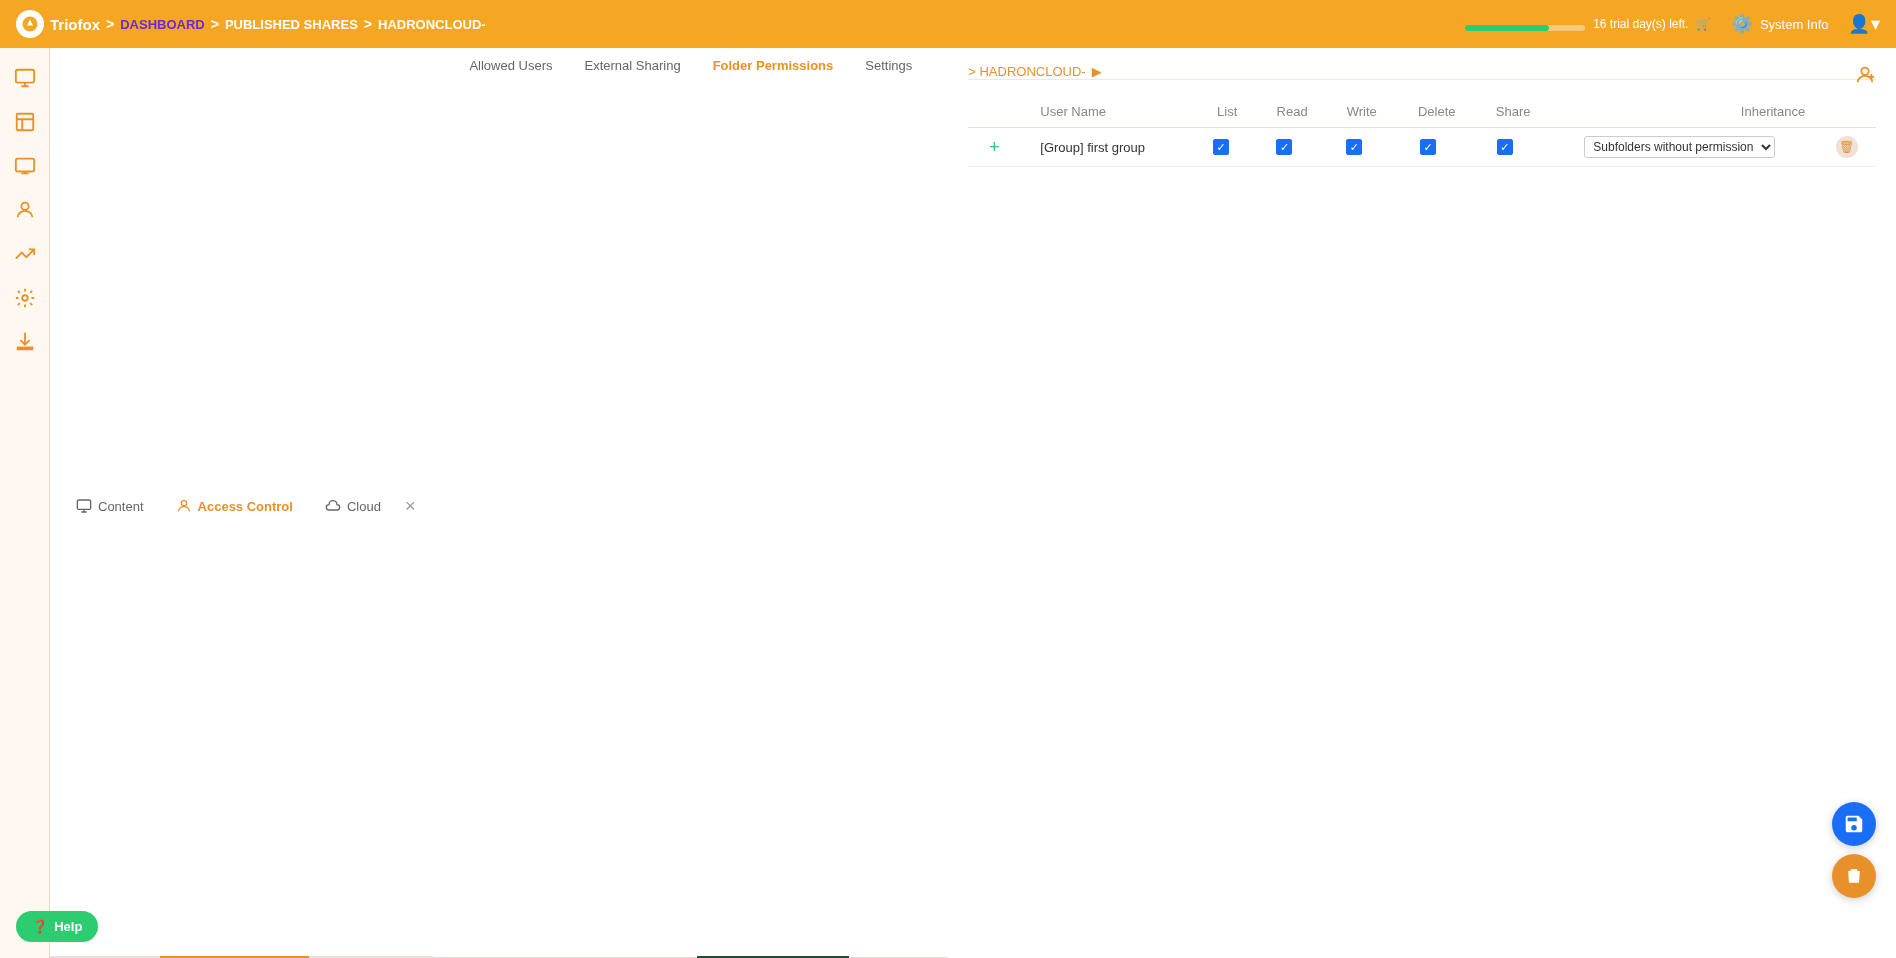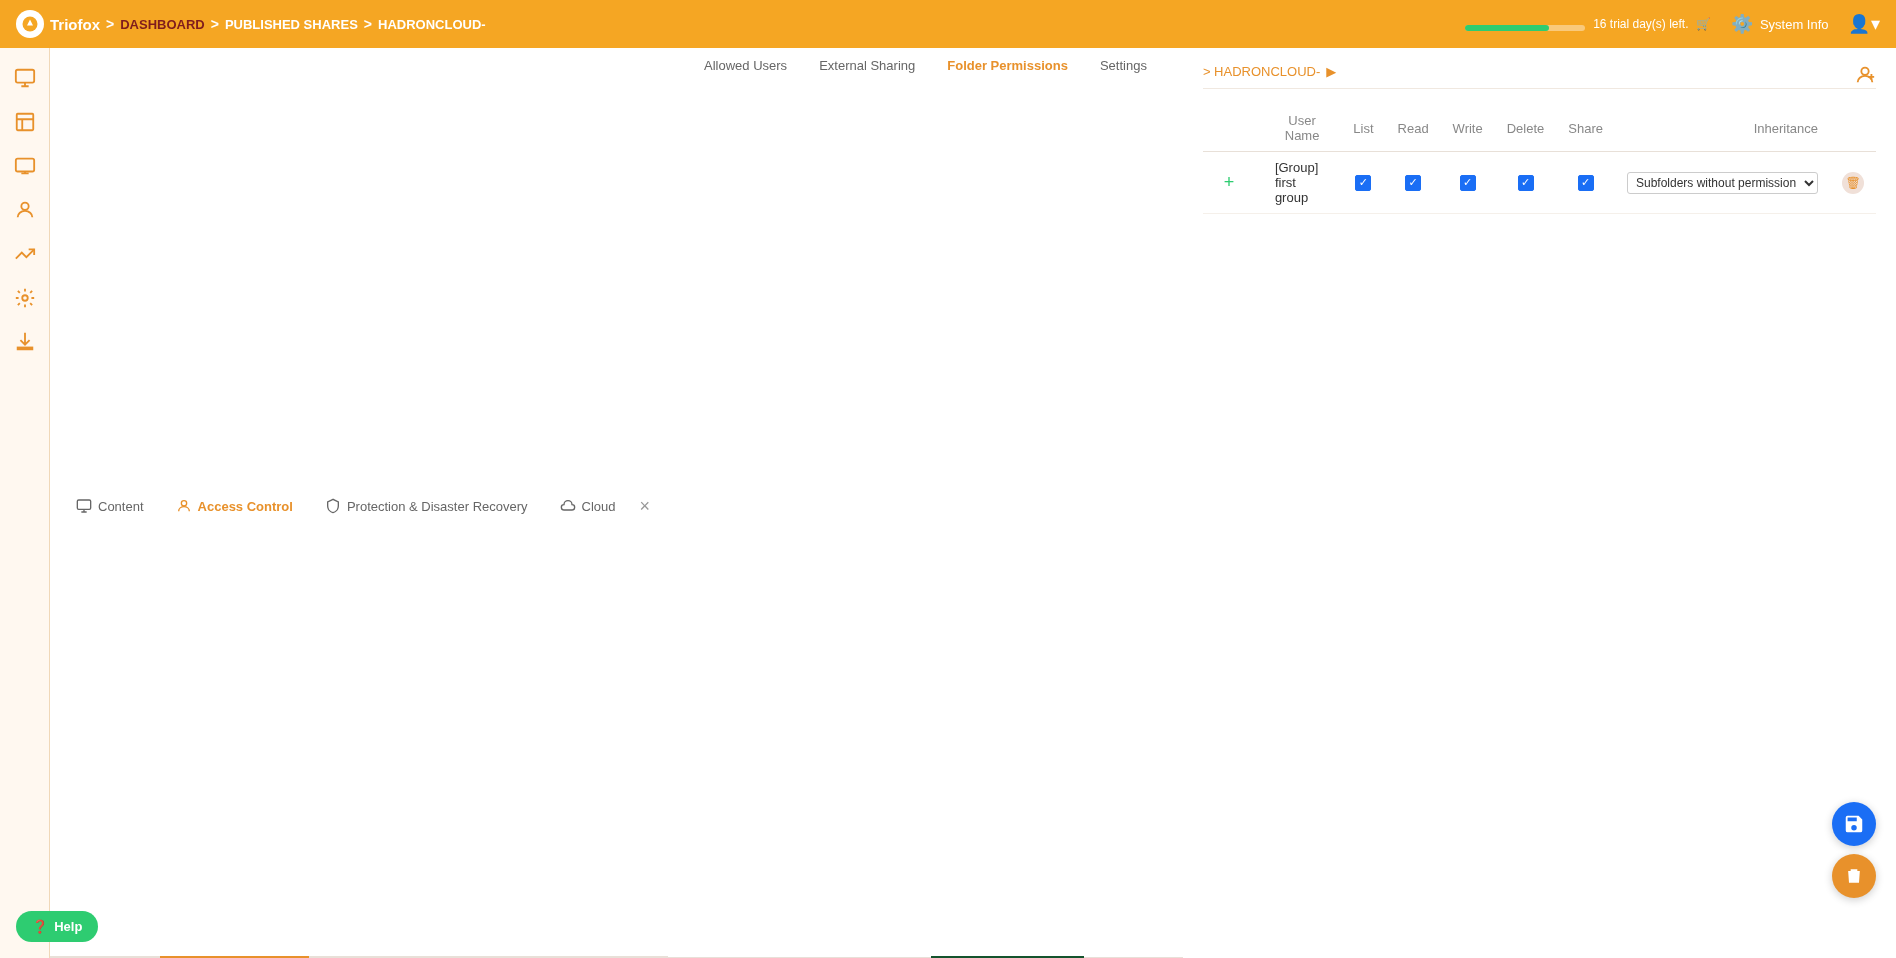--- a/index.html
+++ b/index.html
@@ -98,36 +98,36 @@
     .content-area { flex: 1; background: white; padding: 16px 20px; overflow: auto; position: relative; }
 
     
     .folder-path {
       display: flex;
       align-items: flex-start;
       gap: 6px;
       color: #e8912b;
       font-size: 13px;
       margin-bottom: 16px;
-      padding-bottom: 9px;
+      padding-bottom: 0;
       border-bottom: 1px solid #f0e8e0;
     }
     .add-user-btn { position: absolute; right: 20px; top: 16px; color: #e8912b; cursor: pointer; }
 
     
     .permissions-table { width: 100%; border-collapse: collapse; }
     .permissions-table thead tr { border-bottom: 1px solid #e8e0d8; }
     .permissions-table th {
       text-align: right;
       padding: 8px 12px;
       color: #888;
       font-weight: normal;
       font-size: 13px;
     }
-    .permissions-table th.name-col { text-align: center; }
+    .permissions-table th.name-col { text-align: left; }
     .permissions-table td { padding: 8px 12px; text-align: center; font-size: 13px; }
     .permissions-table td.name-col { text-align: left; color: #333; }
     .permissions-table tbody tr { border-bottom: 1px solid #f5f0ea; }
 
     .add-row-btn { color: #2ecc71; font-size: 18px; cursor: pointer; display: inline-block; margin-right: 8px; }
 
     .cb-checked {
       width: 16px; height: 16px;
       background: #1a6ef5;
       border: 1px solid #1a6ef5;
@@ -220,21 +220,21 @@
 <div class="header">
   <div class="header-left">
     <div class="logo-icon">
       <svg viewBox="0 0 24 24" fill="#f5a623">
           <circle cx="12" cy="12" r="10" fill="#f5a623"></circle>
           <path d="M12 6l-4 8h8z" fill="white"></path>
         </svg>
     </div>
     <span style="color:white; font-weight:bold; font-size:15px;">Triofox</span>
     <span style="color:white;"> &gt; </span>
-    <span style="color:#7f1d1d; font-weight:bold; cursor:pointer; font-size:13px;">DASHBOARD</span>
+    <span style="color:#6d28d9; font-weight:bold; cursor:pointer; font-size:13px;">DASHBOARD</span>
     <span style="color:white;"> &gt; </span>
     <span style="color:white; font-size:13px;">PUBLISHED SHARES</span>
     <span style="color:white;"> &gt; </span>
     <span style="color:white; font-size:13px;">HADRONCLOUD-</span>
   </div>
   <div class="header-right">
     <div class="trial-info">
       <div class="progress-bar-container">
         <div class="progress-bar-fill"></div>
       </div>
@@ -305,26 +305,20 @@
             <path d="M8 21h8M12 17v4"></path>
           </svg>
         <span>Content</span>
       </div>
       <div class="tab active">
         <svg viewBox="0 0 24 24" fill="none" stroke="currentColor" stroke-width="2" width="16" height="16">
             <circle cx="12" cy="8" r="4"></circle>
             <path d="M4 20c0-4 3.6-7 8-7s8 3 8 7"></path>
           </svg>
         <span>Access Control</span>
-      </div>
-      <div class="tab">
-        <svg viewBox="0 0 24 24" fill="none" stroke="currentColor" stroke-width="2" width="16" height="16">
-            <path d="M12 2L4 6v6c0 5 4 9 8 10 4-1 8-5 8-10V6z"></path>
-          </svg>
-        <span>Protection &amp; Disaster Recovery</span>
       </div>
       <div class="tab">
         <svg viewBox="0 0 24 24" fill="none" stroke="currentColor" stroke-width="2" width="16" height="16">
             <path d="M18 10a6 6 0 00-12 0 4 4 0 000 8h12a4 4 0 000-8z"></path>
           </svg>
         <span>Cloud</span>
       </div>
       <button class="close-btn">×</button>
     </div>
 

